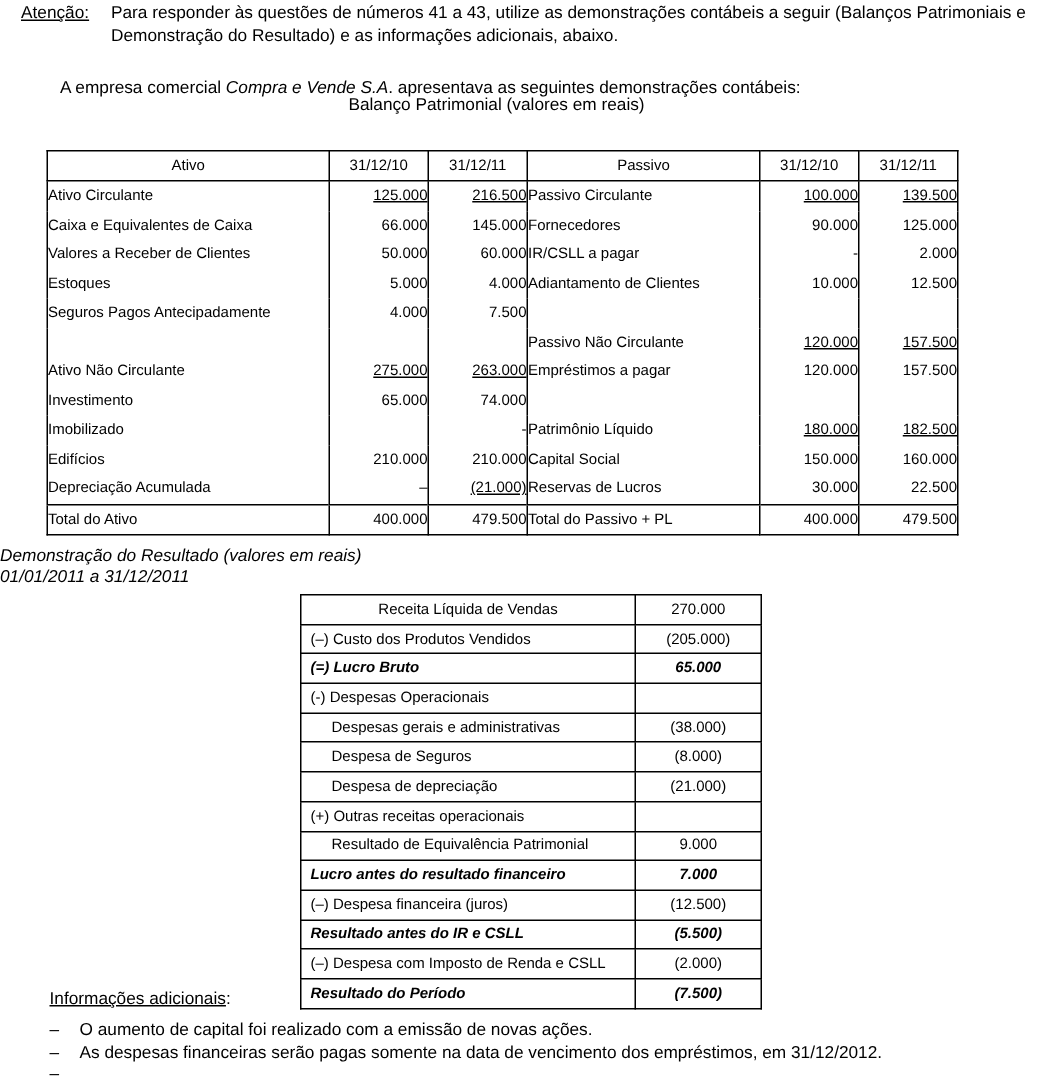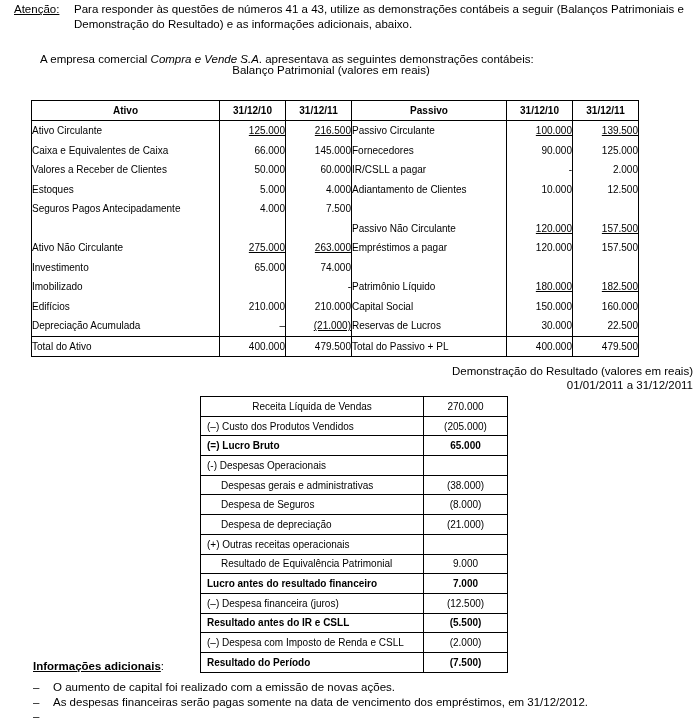--- a/index.html
+++ b/index.html
@@ -71,21 +71,21 @@
   }
   table.bp td, table.bp th {
     border: 1px solid #000;
     padding: 0;
     height: 19.5px;
     vertical-align: middle;
     font-weight: normal;
   }
   table.bp thead th {
     text-align: center;
-    font-weight: bold;
+    font-weight: normal;
     font-size: 10px;
     height: 19px;
   }
 
   
   .col-label-a { width: 187px; }
   .col-num     { width: 65px; }
   .col-label-p { width: 154px; }
 
   .lbl      { text-align: left; padding-left: 5px; white-space: nowrap; }
@@ -106,23 +106,24 @@
   table.bp tbody tr:last-child td {
     border-bottom: 1px solid #000;
   }
 
   
   .dre-title {
     position: absolute;
     left: 0;
     top: 364px;
     width: 693px;
-    text-align: right;
+    text-align: left;
     font-size: 11.5px;
     line-height: 14px;
+    font-style: italic;
   }
 
   table.dre {
     position: absolute;
     left: 200px;
     top: 396px;
     width: 305px;
     border-collapse: collapse;
     font-size: 10px;
     table-layout: fixed;
@@ -140,30 +141,30 @@
     padding-left: 6px;
     white-space: nowrap;
   }
   table.dre td.d-val {
     width: 83px;
     text-align: center;
     white-space: nowrap;
   }
   .d-center { text-align: center !important; padding-left: 0 !important; }
   .d-ind    { padding-left: 20px !important; }
-  .bi       { font-weight: bold; }
+  .bi       { font-weight: bold; font-style: italic; }
 
   
   .info-title {
     position: absolute;
     left: 33px;
     top: 660px;
     font-size: 11.5px;
   }
-  .info-title u { text-decoration: underline; font-weight: bold; }
+  .info-title u { text-decoration: underline; }
 
   ul.info-list {
     position: absolute;
     left: 33px;
     top: 680px;
     margin: 0;
     padding: 0;
     list-style: none;
     font-size: 11.5px;
     line-height: 14.5px;

